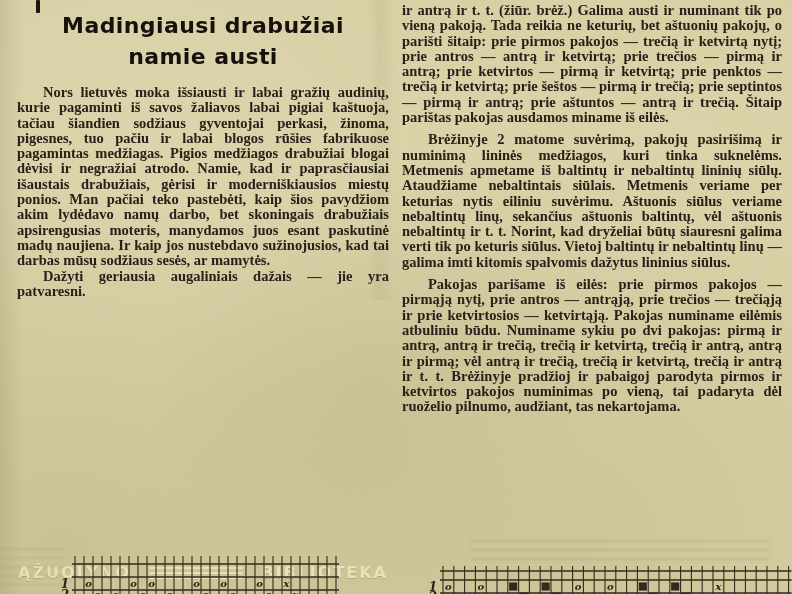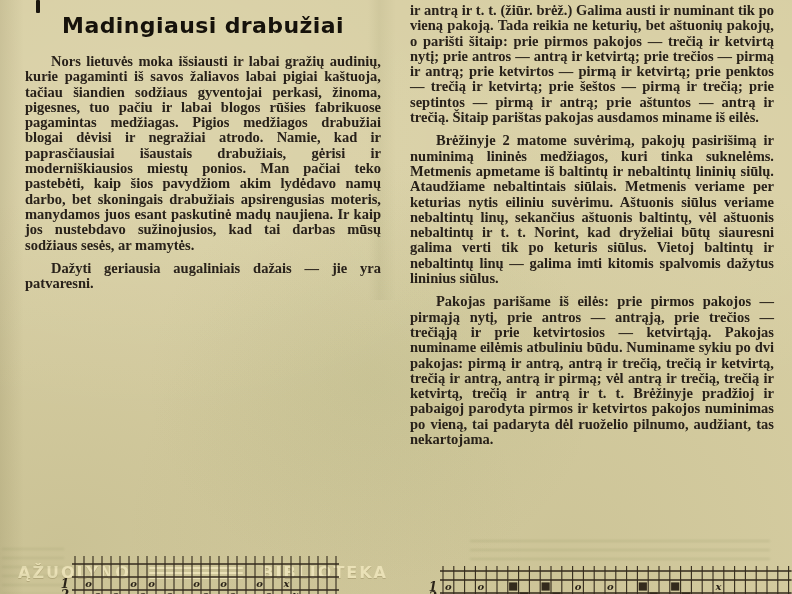--- a/index.html
+++ b/index.html
@@ -17,21 +17,21 @@
   }
   .corner-mark{position:absolute;left:36px;top:0;width:4px;height:13px;background:#1b160f;border-radius:1px;
     box-shadow:0 12px 10px -7px rgba(27,22,15,.55);}
   .fold-shade{position:absolute;left:368px;top:0;width:28px;height:300px;
     background:linear-gradient(90deg, transparent, rgba(125,125,80,0.10) 40%, transparent);}
   .col{position:absolute;}
   .col-left{left:17px;top:10px;width:372px;}
   .col-right{left:402px;top:3px;width:380px;}
   .title{margin:0 0 13px 0;text-align:center;color:#16120b;
     font-family:"DejaVu Sans",sans-serif;font-weight:800;font-size:22px;line-height:31px;letter-spacing:.4px;}
-  .col p{margin:8px;font-size:14.5px;line-height:15.3px;font-weight:700;color:#28211a;
+  .col p{margin:0;font-size:14.5px;line-height:15.3px;font-weight:700;color:#28211a;
     text-align:justify;text-indent:26px;}
   .col-right p{margin-top:7px;}
   .col-right p.noindent{margin-top:0;text-indent:0;}
   .watermark{position:absolute;left:18px;top:563px;width:370px;display:flex;align-items:center;gap:18px;
     color:#ede4ba;font-family:"DejaVu Sans",sans-serif;font-weight:800;font-size:16px;letter-spacing:2px;
     opacity:.92;text-shadow:0 1px 0 rgba(115,100,55,.30);}
   .wm-lines{flex:1;display:flex;flex-direction:column;gap:3px;min-width:70px;}
   .wm-lines span{display:block;height:2px;background:#ede4ba;border-radius:1px;}
   .bleed{position:absolute;opacity:.14;filter:blur(1px);
     background:repeating-linear-gradient(180deg, rgba(90,105,55,.9) 0 2px, transparent 2px 9px);}
@@ -45,20 +45,21 @@
 <body>
 
 <div class="page">
 
   <div class="corner-mark"></div>
   <div class="fold-shade"></div>
 
   <div class="col col-left">
     <h1 class="title">
       <div>Madingiausi drabužiai</div>
+      <div>namie austi</div>
     </h1>
     <p>Nors lietuvės moka išsiausti ir labai gražių audinių, kurie pagaminti iš savos žaliavos labai pigiai kaštuoja, tačiau šiandien sodžiaus gyventojai perkasi, žinoma, pigesnes, tuo pačiu ir labai blogos rūšies fabrikuose pagamintas medžiagas. Pigios medžiagos drabužiai blogai dėvisi ir negražiai atrodo. Namie, kad ir paprasčiausiai išaustais drabužiais, gėrisi ir moderniškiausios miestų ponios. Man pačiai teko pastebėti, kaip šios pavydžiom akim lydėdavo namų darbo, bet skoningais drabužiais apsirengusias moteris, manydamos juos esant paskutinė madų naujiena. Ir kaip jos nustebdavo sužinojusios, kad tai darbas mūsų sodžiaus sesės, ar mamytės.</p>
     <p>Dažyti geriausia augaliniais dažais — jie yra patvaresni.</p>
   </div>
 
   <div class="col col-right">
     <p class="noindent">ir antrą ir t. t. (žiūr. brėž.) Galima austi ir numinant tik po vieną pakoją. Tada reikia ne keturių, bet aštuonių pakojų, o parišti šitaip: prie pirmos pakojos — trečią ir ketvirtą nytį; prie antros — antrą ir ketvirtą; prie trečios — pirmą ir antrą; prie ketvirtos — pirmą ir ketvirtą; prie penktos — trečią ir ketvirtą; prie šeštos — pirmą ir trečią; prie septintos — pirmą ir antrą; prie aštuntos — antrą ir trečią. Šitaip parištas pakojas ausdamos miname iš eilės.</p>
     <p>Brėžinyje 2 matome suvėrimą, pakojų pasirišimą ir numinimą lininės medžiagos, kuri tinka suknelėms. Metmenis apmetame iš baltintų ir nebaltintų lininių siūlų. Ataudžiame nebaltintais siūlais. Metmenis veriame per keturias nytis eiliniu suvėrimu. Aštuonis siūlus veriame nebaltintų linų, sekančius aštuonis baltintų, vėl aštuonis nebaltintų ir t. t. Norint, kad dryželiai būtų siauresni galima verti tik po keturis siūlus. Vietoj baltintų ir nebaltintų linų — galima imti kitomis spalvomis dažytus lininius siūlus.</p>
     <p>Pakojas parišame iš eilės: prie pirmos pakojos — pirmąją nytį, prie antros — antrąją, prie trečios — trečiąją ir prie ketvirtosios — ketvirtąją. Pakojas numiname eilėmis atbuliniu būdu. Numiname sykiu po dvi pakojas: pirmą ir antrą, antrą ir trečią, trečią ir ketvirtą, trečią ir antrą, antrą ir pirmą; vėl antrą ir trečią, trečią ir ketvirtą, trečią ir antrą ir t. t. Brėžinyje pradžioj ir pabaigoj parodyta pirmos ir ketvirtos pakojos numinimas po vieną, tai padaryta dėl ruoželio pilnumo, audžiant, tas nekartojama.</p>
   </div>

